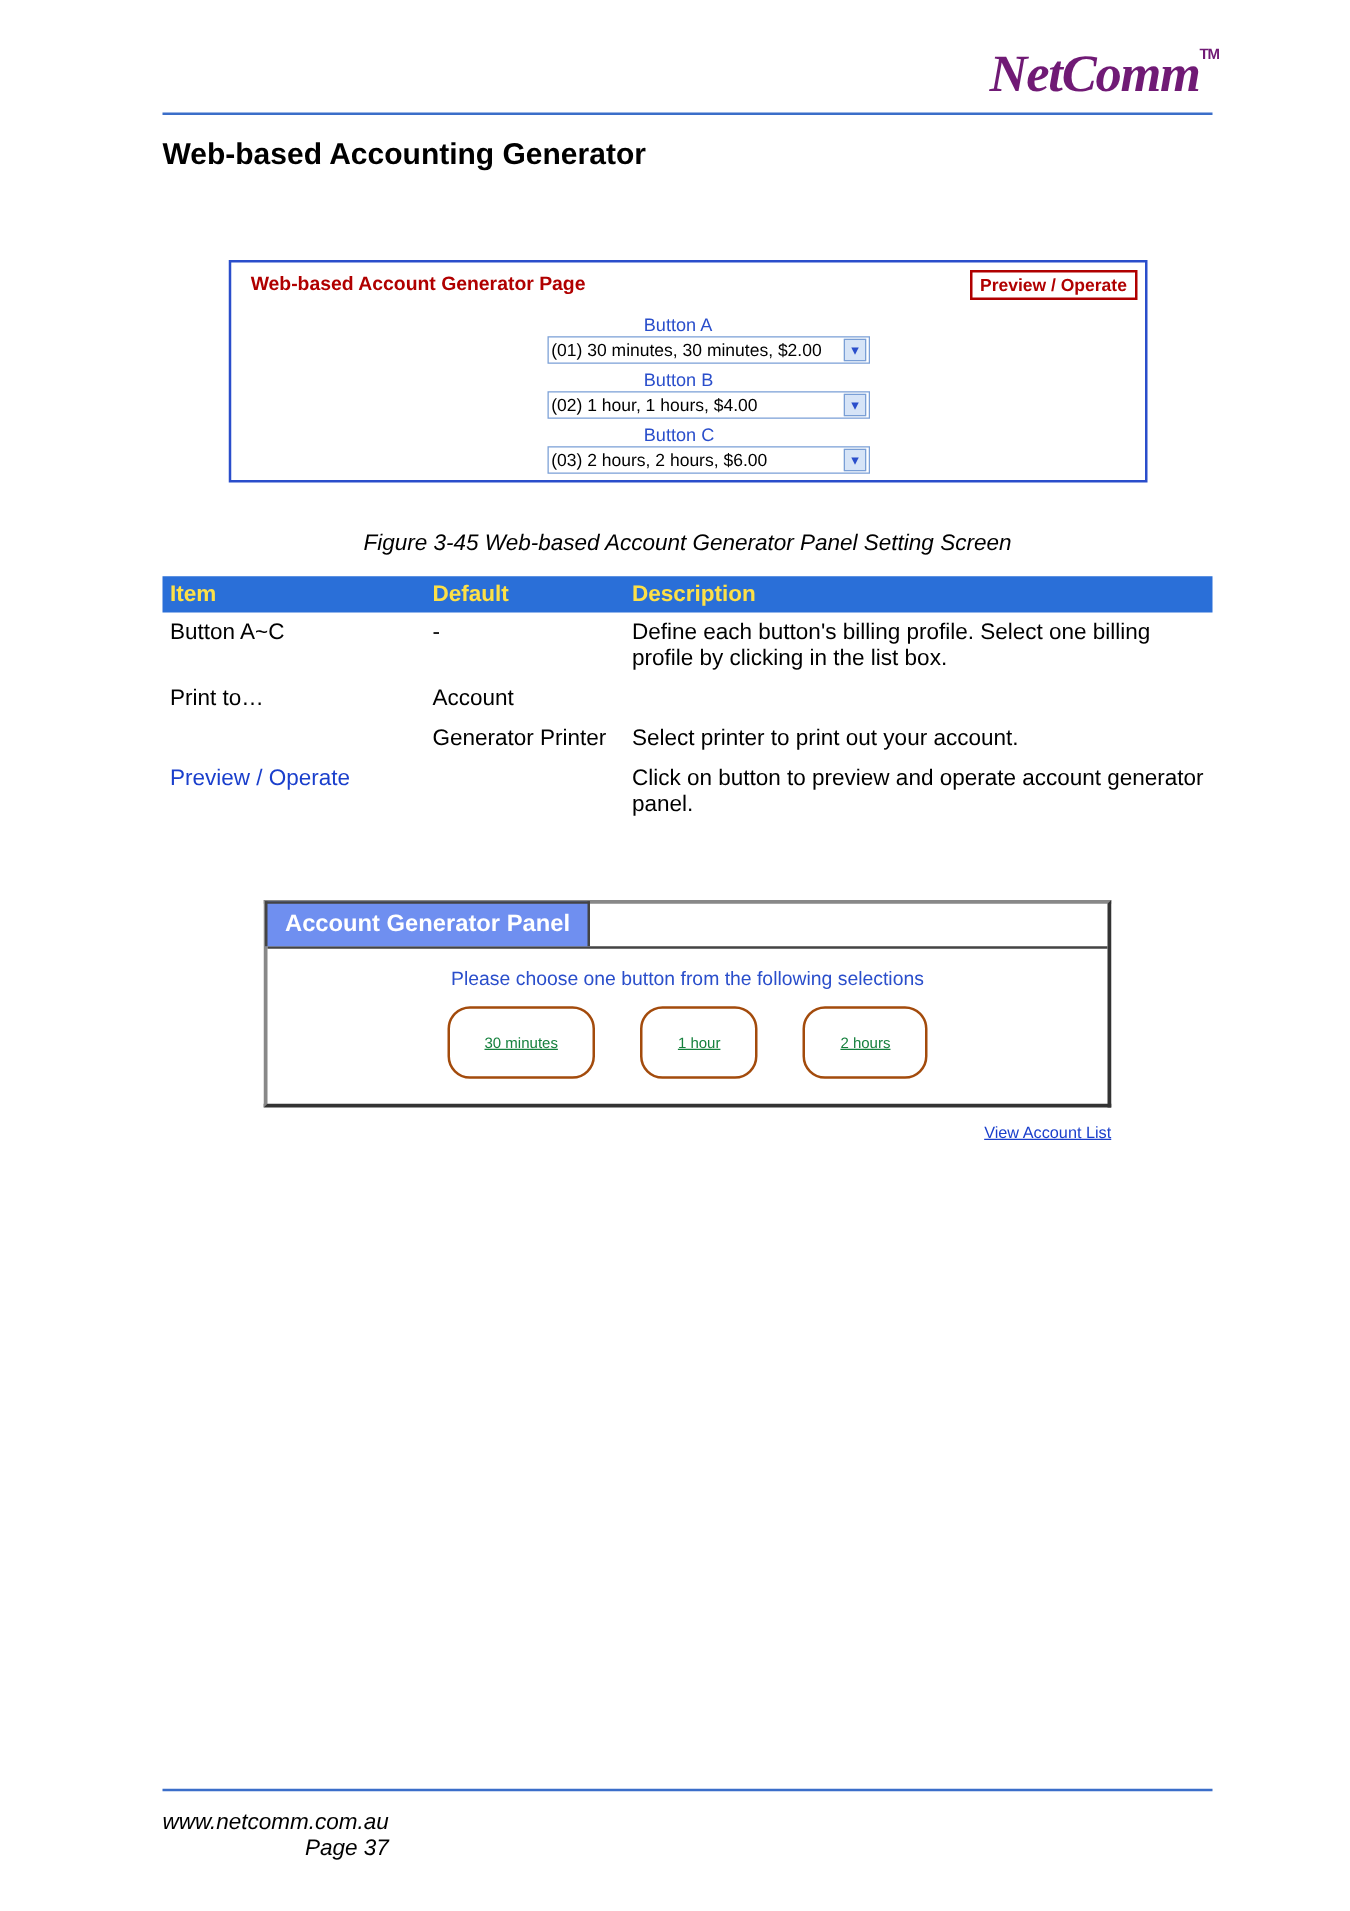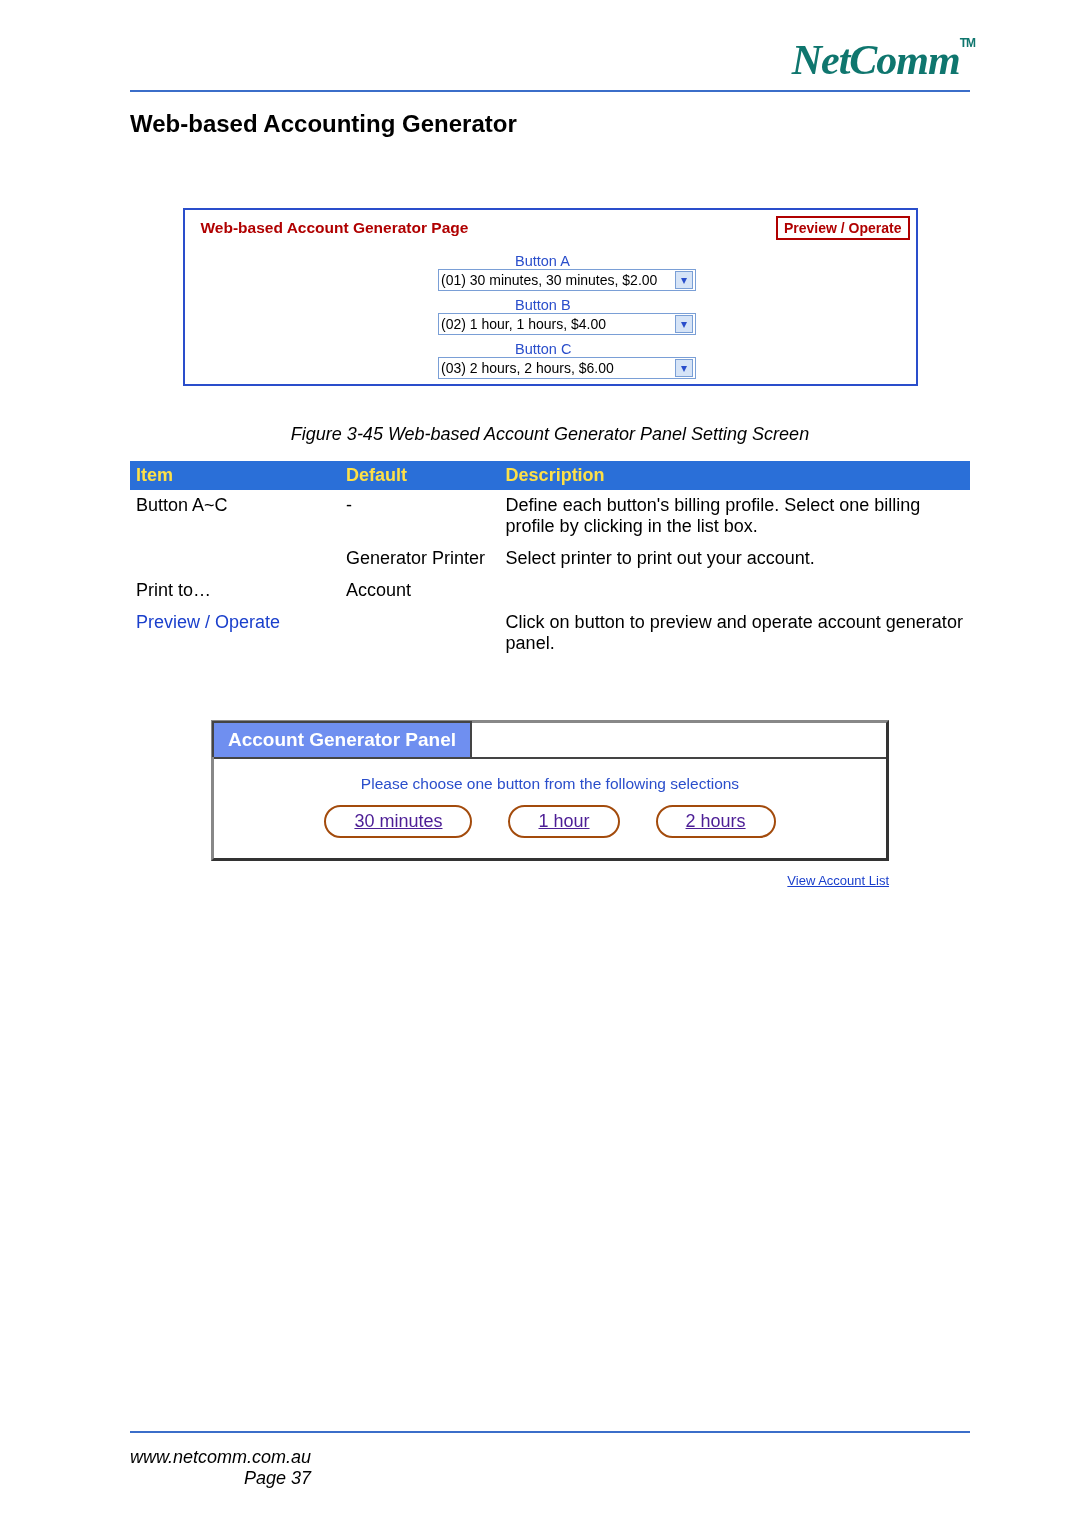--- a/index.html
+++ b/index.html
@@ -18,21 +18,21 @@
   }
   .header-logo {
     position: absolute;
     top: 36px;
     right: 105px;
     font-family: 'Brush Script MT', cursive;
     font-style: italic;
     font-weight: 900;
     font-size: 42px;
     letter-spacing: -1px;
-    color: #0f766e;
+    color: #701a75;
   }
   .header-logo-tm {
     font-size: 12px;
     vertical-align: top;
     font-style: normal;
     font-family: Arial;
   }
   .top-rule {
     border: none;
     border-top: 2px solid #3b6ec9;
@@ -209,23 +209,23 @@
     margin-bottom: 12px;
   }
   .pill-row {
     display: flex;
     justify-content: center;
     gap: 36px;
   }
   .pill {
     border: 2px solid #a34b0c;
     border-radius: 18px;
-    padding: 4px 28px;
-    color: #4c1d95;
-    font-size: 18px;
+    padding: 20px 28px;
+    color: #15803d;
+    font-size: 12px;
     text-decoration: underline;
     background: #fff;
   }
   .view-list {
     text-align: right;
     color: #1a3fcc;
     font-size: 13px;
     text-decoration: underline;
     margin-top: 12px;
   }
@@ -301,28 +301,28 @@
         <td>Description</td>
       </tr>
     </thead>
     <tbody>
       <tr>
         <td>Button A~C</td>
         <td>-</td>
         <td>Define each button's billing profile. Select one billing profile by clicking in the list box.</td>
       </tr>
       <tr>
+        <td>Print to…</td>
+        <td>Account</td>
+        <td></td>
+      </tr>
+      <tr>
         <td></td>
         <td>Generator Printer</td>
         <td>Select printer to print out your account.</td>
-      </tr>
-      <tr>
-        <td>Print to…</td>
-        <td>Account</td>
-        <td></td>
       </tr>
       <tr>
         <td class="item-link">Preview / Operate</td>
         <td></td>
         <td>Click on button to preview and operate account generator panel.</td>
       </tr>
     </tbody>
   </table>
 
   <div class="panel2-wrap">

